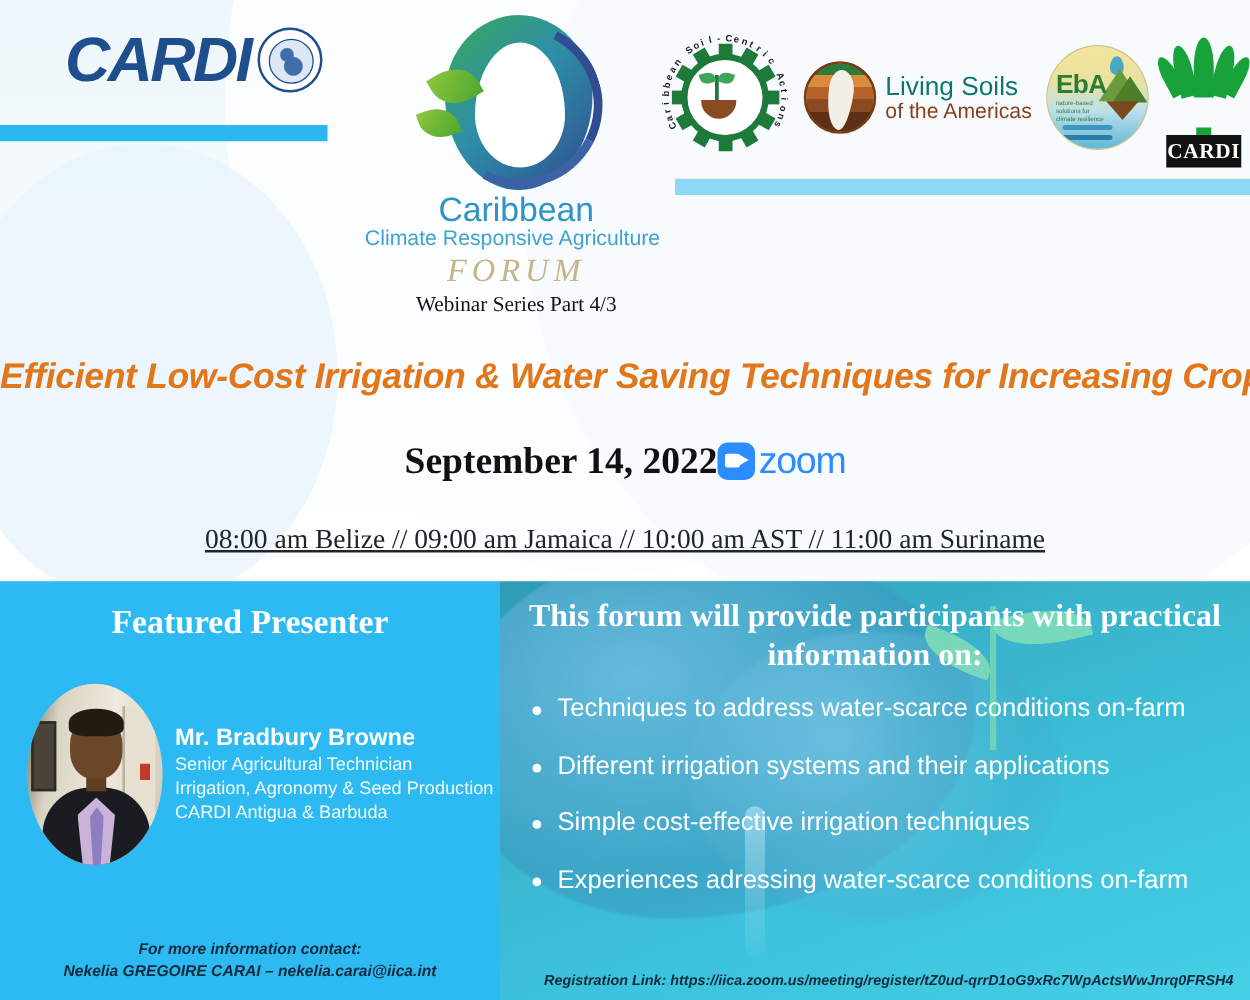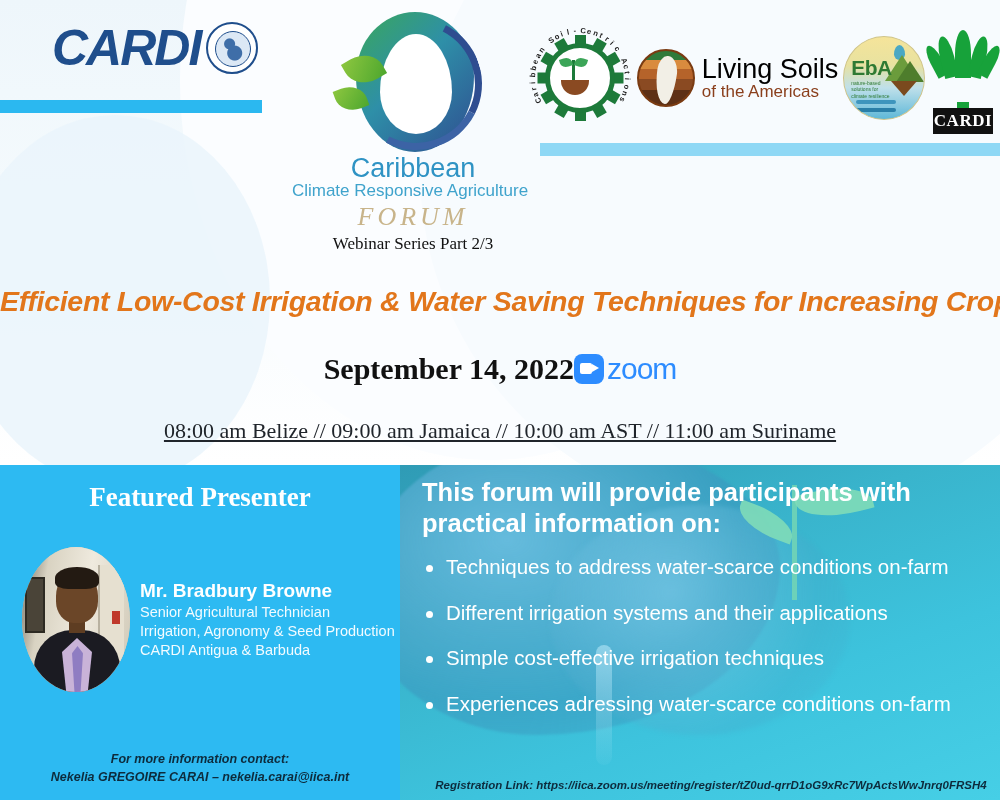--- a/index.html
+++ b/index.html
@@ -254,21 +254,21 @@
   .lsoa-badge::after {
     content: "";
     position: absolute;
     left: 17px; top: 5px;
     width: 20px; height: 48px;
     background: #f2efe6;
     border-radius: 44% 56% 40% 60% / 30% 36% 64% 70%;
     transform: rotate(8deg);
   }
   .lsoa-text { line-height: 1.02; }
-  .lsoa-l1 { font-size: 27px; color: #000000; }
+  .lsoa-l1 { font-size: 21px; color: #0f766e; }
   .lsoa-l2 { font-size: 17px; color: #8a3f1c; }
 
   
   .eba {
     width: 82px; height: 84px;
     border-radius: 50%;
     background: linear-gradient(180deg, #f5e49a 0%, #e8e2a0 34%, #bfe0ea 62%, #5fb8d8 100%);
     border: 1.5px solid #cfc489;
     position: relative;
     overflow: hidden;
@@ -609,22 +609,22 @@
     border-radius: 0 80% 0 80%;
     background: #7fdcb8;
     opacity: 0.9;
   }
   .ip-sprout-leaf.a { left: 396px; top: 22px; width: 76px; height: 30px; transform: rotate(-14deg); }
   .ip-sprout-leaf.b { left: 336px; top: 44px; width: 60px; height: 26px; transform: rotate(200deg); }
 
   .ip-content { position: relative; z-index: 2; }
   .ip-heading {
     padding: 12px 22px 0 22px;
-    text-align: left;
-    font-family: Liberation Sans, sans-serif;
+    text-align: center;
+    font-family: Liberation Serif, serif;
     font-size: 25.5px;
     font-weight: bold;
     color: #ffffff;
     line-height: 1.22;
   }
   .ip-list {
     margin: 16px 0 0 0;
     padding: 0 6px 0 22px;
     list-style: none;
   }
@@ -682,21 +682,21 @@
     <div class="cra-mark">
       <div class="cra-ring"></div>
       <div class="cra-arc"></div>
       <div class="cra-ring-inner"></div>
       <div class="cra-leaf l1"></div>
       <div class="cra-leaf l2"></div>
     </div>
     <div class="cra-title1">Caribbean</div>
     <div class="cra-title2">Climate Responsive Agriculture</div>
     <div class="cra-title3">FORUM</div>
-    <div class="cra-sub">Webinar Series Part 2/3</div>
+    <div class="cra-sub">Webinar Series Part 4/3</div>
   </div>
 
   <div class="partners">
 
     <div class="csca">
         <div class="csca-tooth" style="transform: rotate(330deg);"></div>
         <div class="csca-tooth" style="transform: rotate(300deg);"></div>
         <div class="csca-tooth" style="transform: rotate(270deg);"></div>
         <div class="csca-tooth" style="transform: rotate(240deg);"></div>
         <div class="csca-tooth" style="transform: rotate(210deg);"></div>

